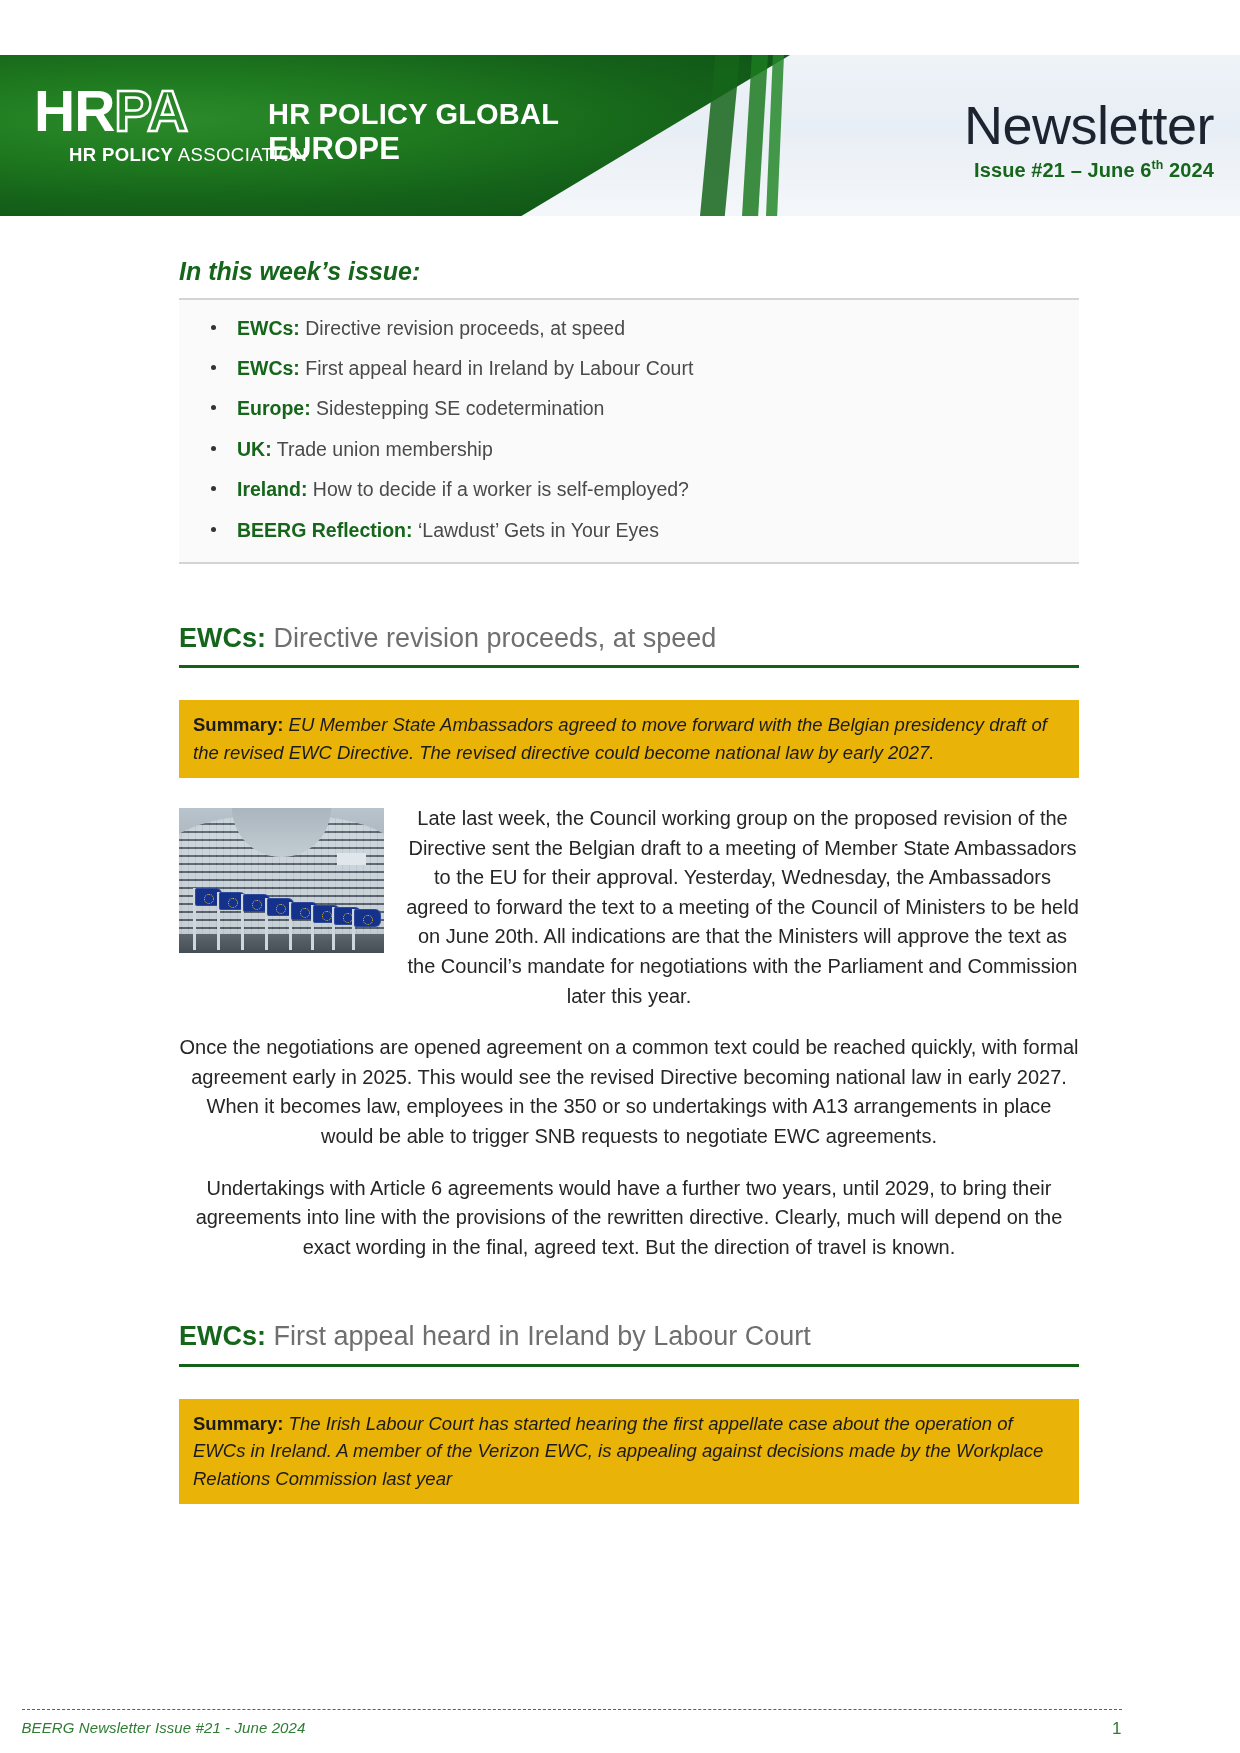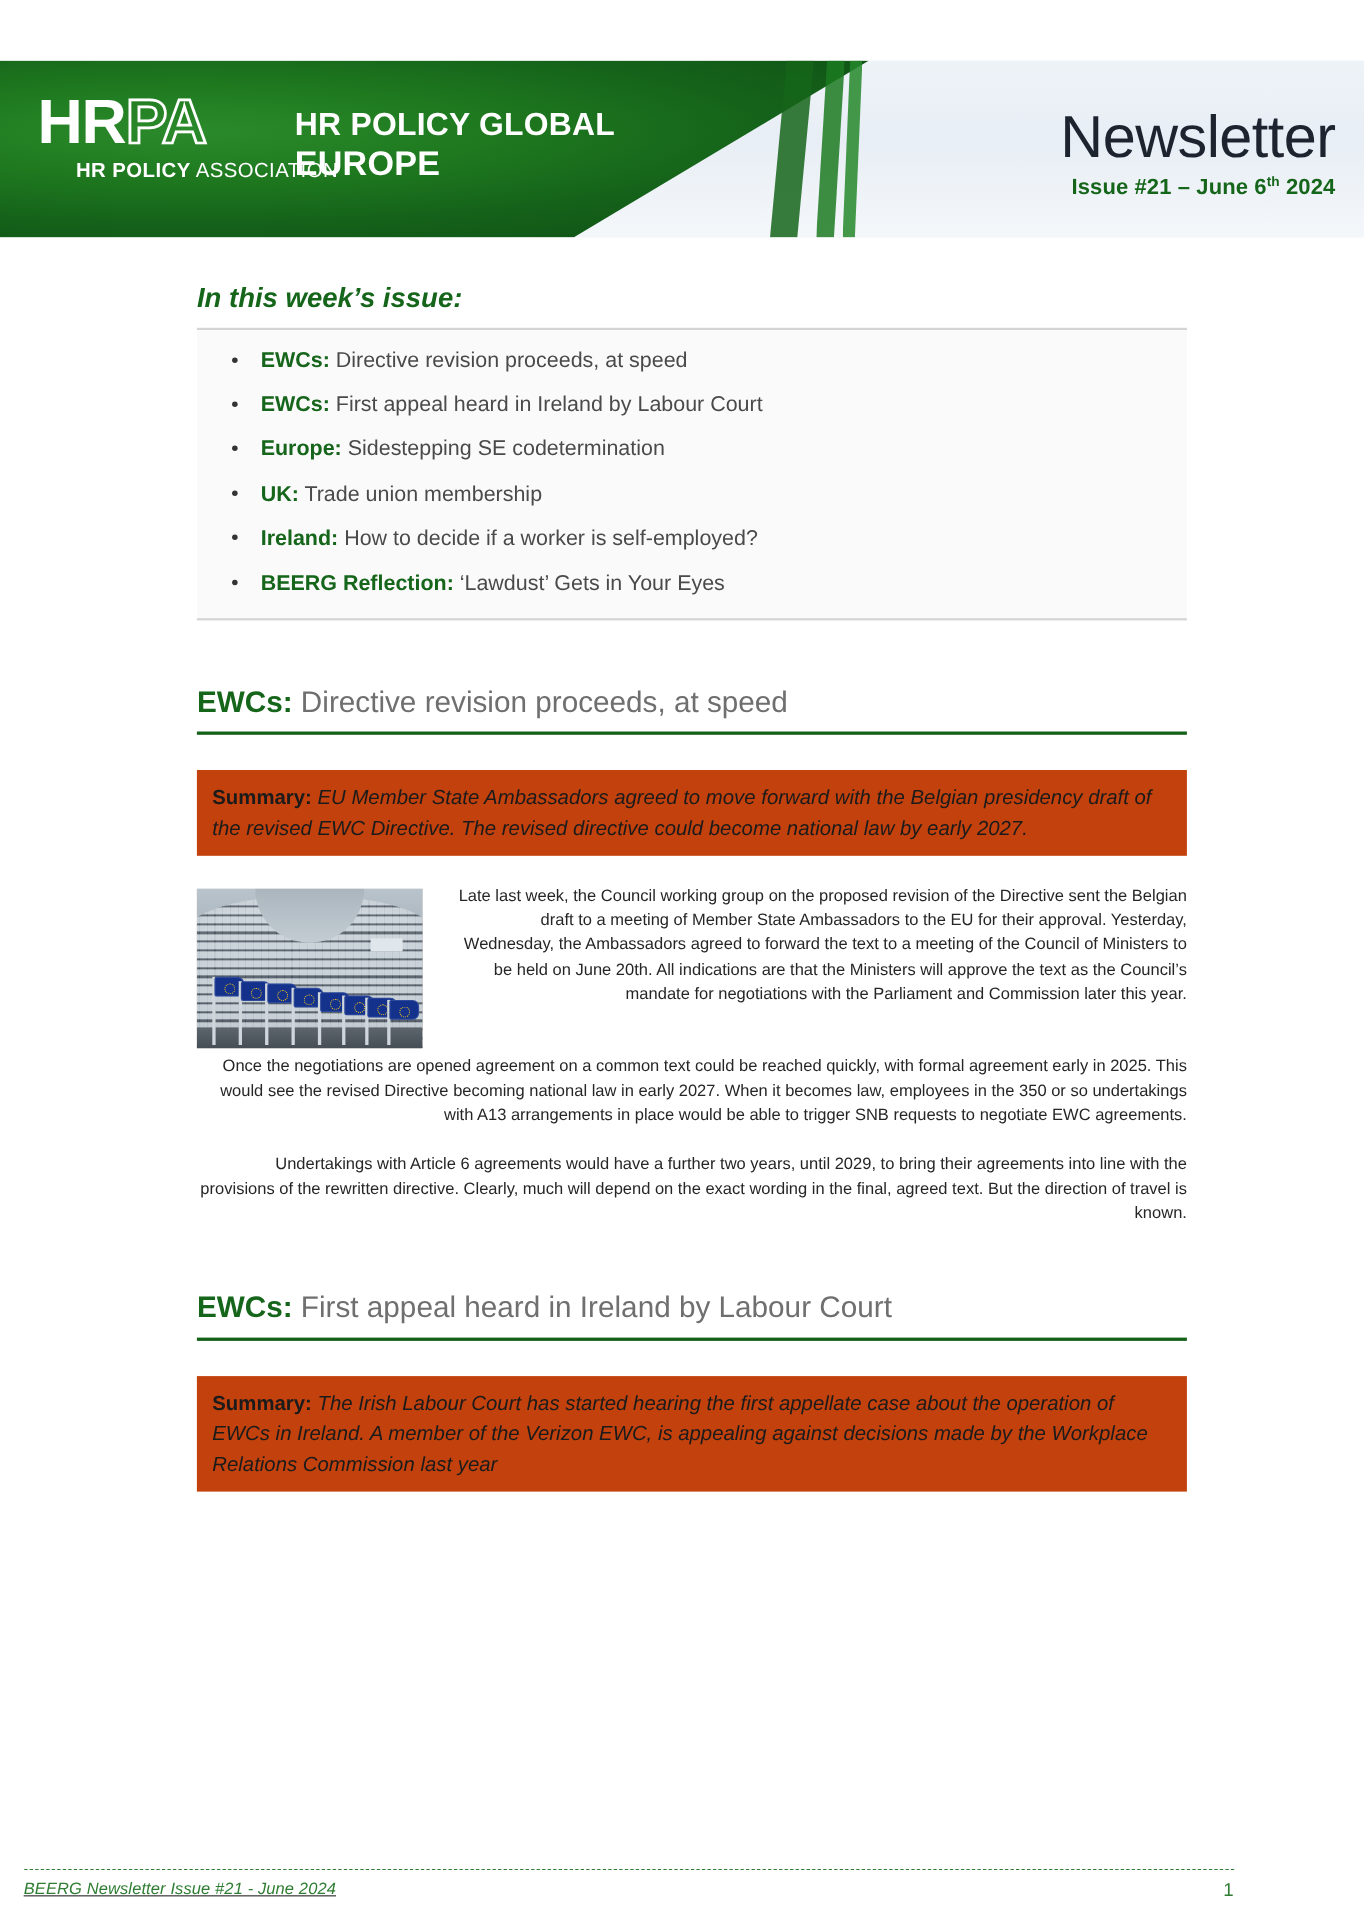--- a/index.html
+++ b/index.html
@@ -187,39 +187,39 @@
     font-weight: 700;
     color: #15651a;
   }
   .section-rule {
     border: 0;
     border-top: 3px solid #14621a;
     margin: 0 0 32px 0;
   }
 
   .summary-box {
-    background: #c2410c;
+    background: #eab308;
     padding: 11px 14px 12px 14px;
     font-style: italic;
     font-size: 18.5px;
     line-height: 1.48;
     color: #1b1b1b;
     margin-bottom: 26px;
   }
   .summary-box .lead {
     font-weight: 700;
     font-style: normal;
   }
 
   p.body-text {
-    font-size: 15px;
+    font-size: 20px;
     line-height: 1.48;
     color: #262626;
     margin: 0 0 22px 0;
-    text-align: right;
+    text-align: center;
   }
 
   .figure {
     float: left;
     width: 205px;
     height: 145px;
     margin: 4px 22px 6px 0;
     overflow: hidden;
     position: relative;
     background: #8e9499;
@@ -280,23 +280,22 @@
     left: 9px; top: 6px;
     width: 8px; height: 8px;
     border-radius: 50%;
     border: 1.4px dotted #f0c419;
   }
 
   
   .footer {
     position: absolute;
     left: 0;
-    bottom: 26px;
+    bottom: 16px;
     width: 1143px;
-    text-decoration: underline;
   }
   .footer-inner {
     margin: 0 auto;
     width: 1100px;
     position: relative;
   }
   .footer-rule {
     border: 0;
     border-top: 1.6px dashed #2e7d32;
     margin: 0 0 9px 0;

